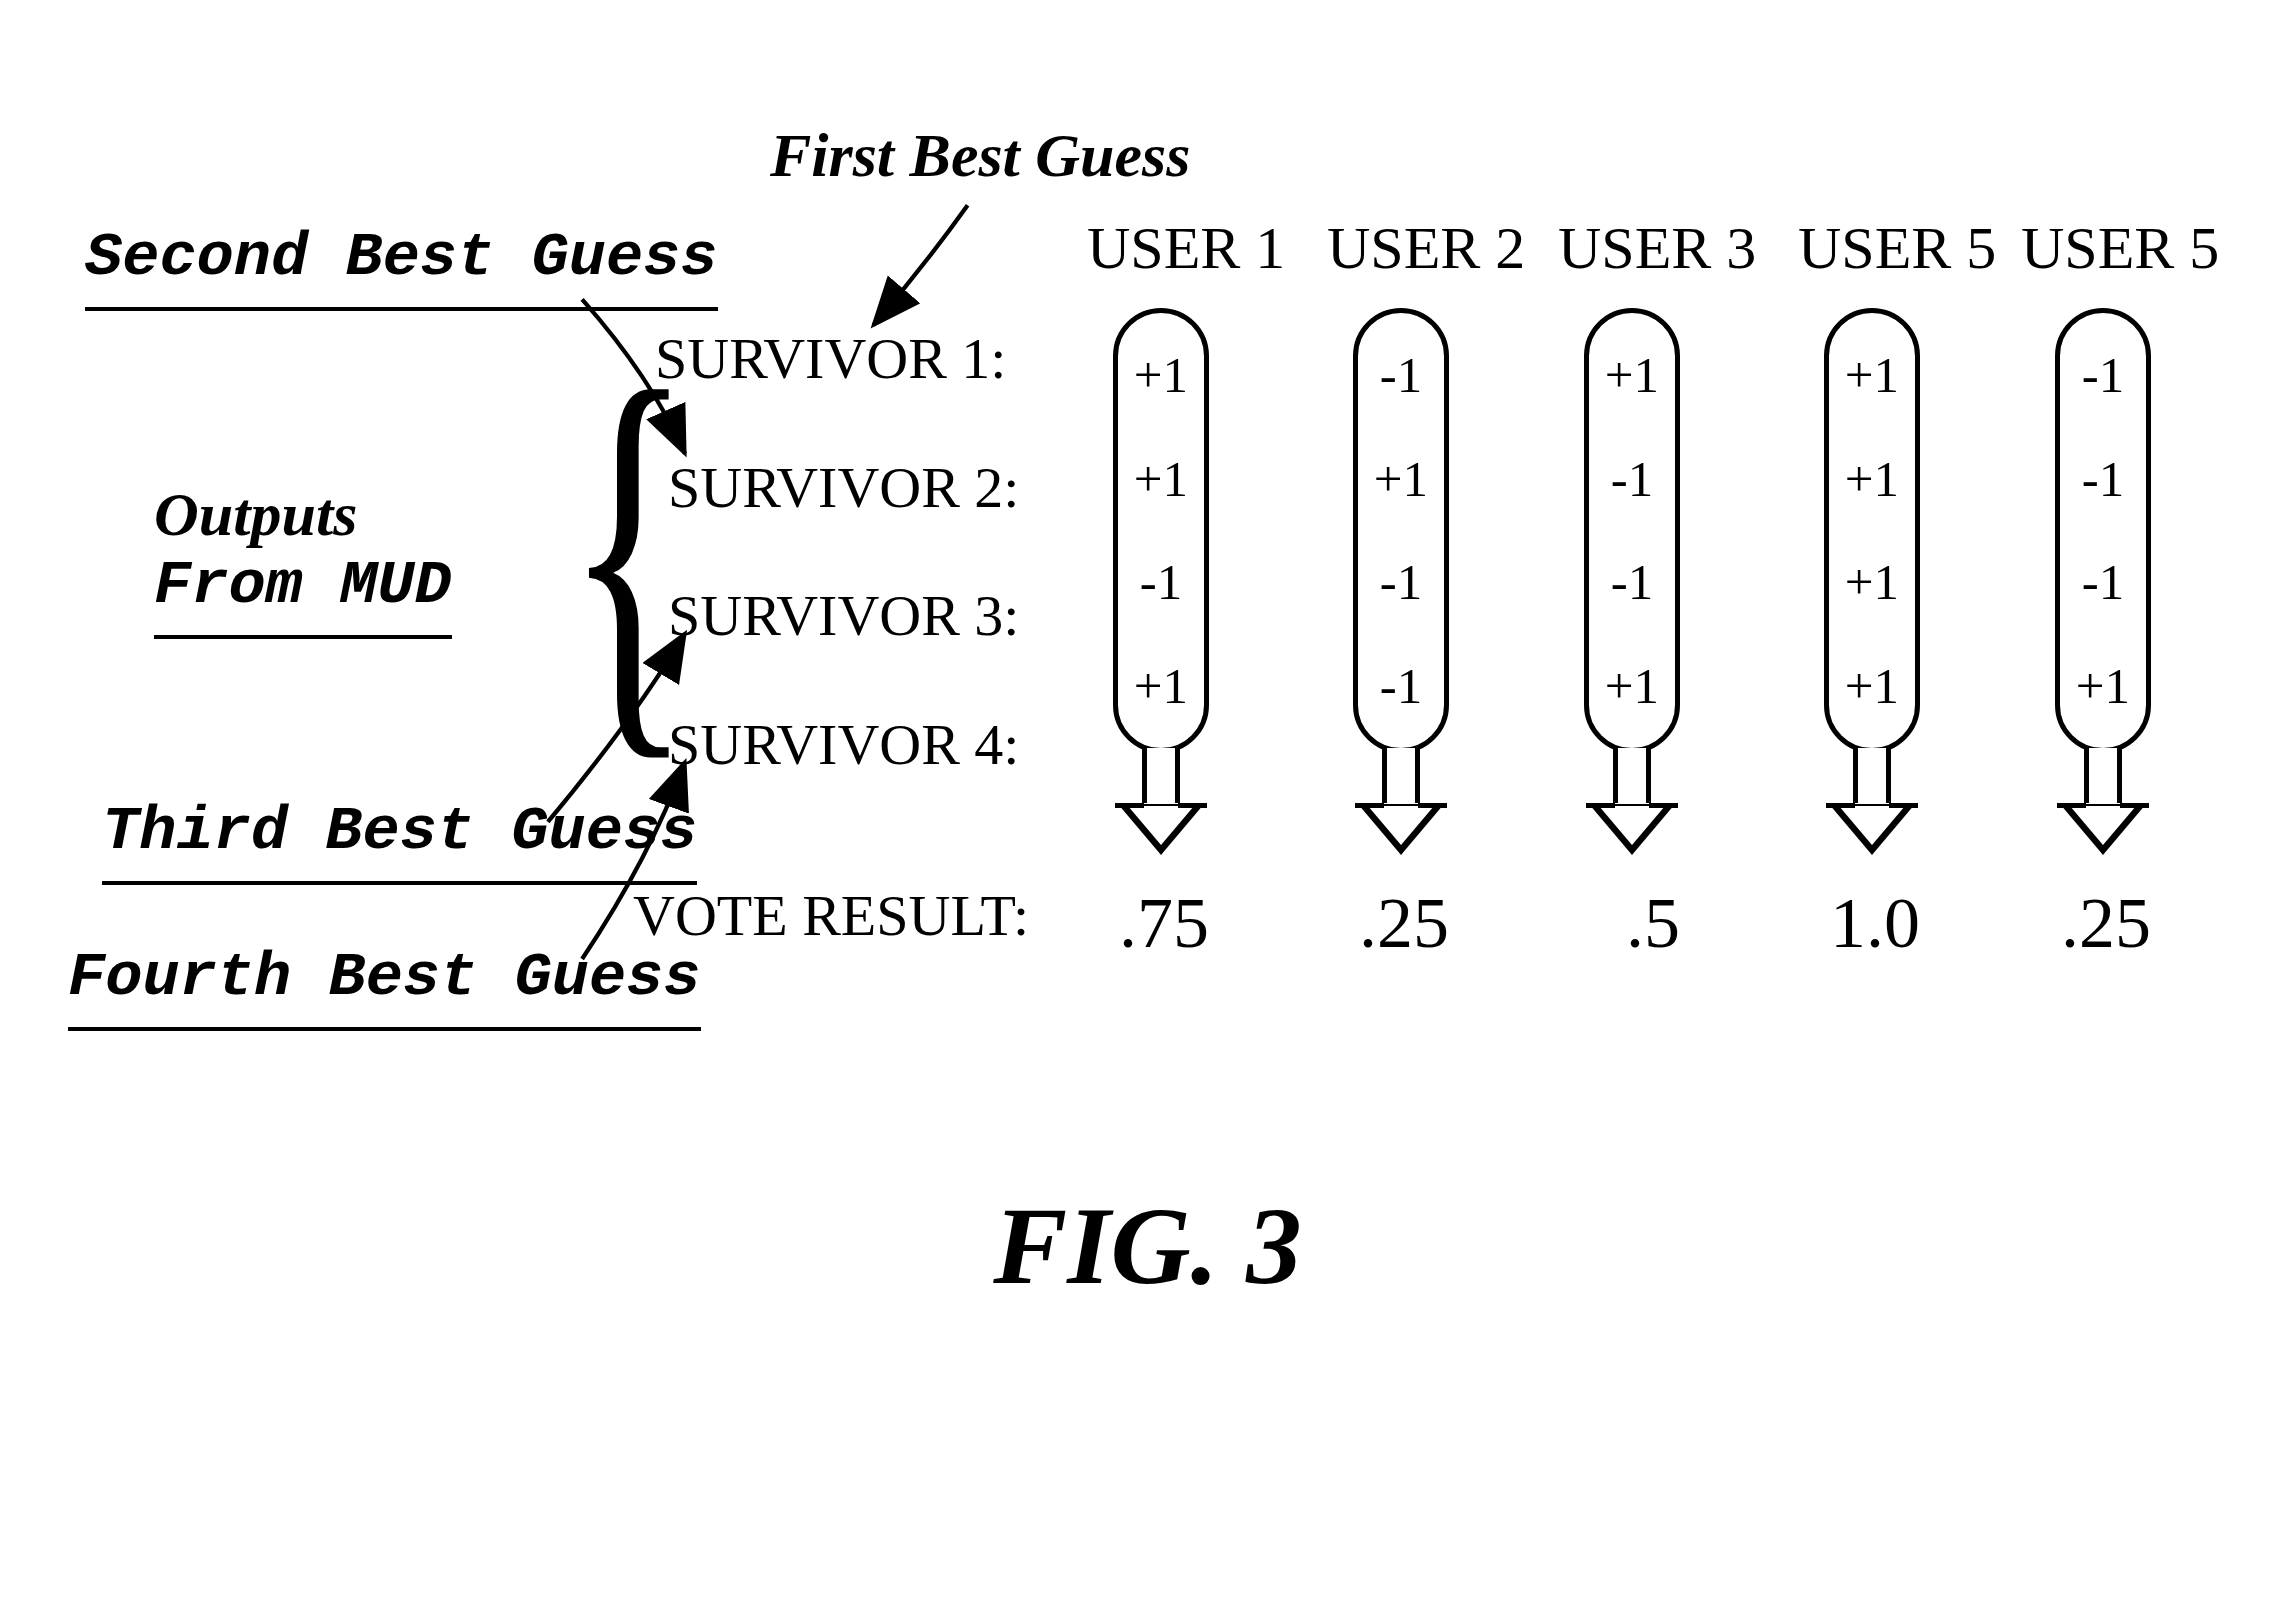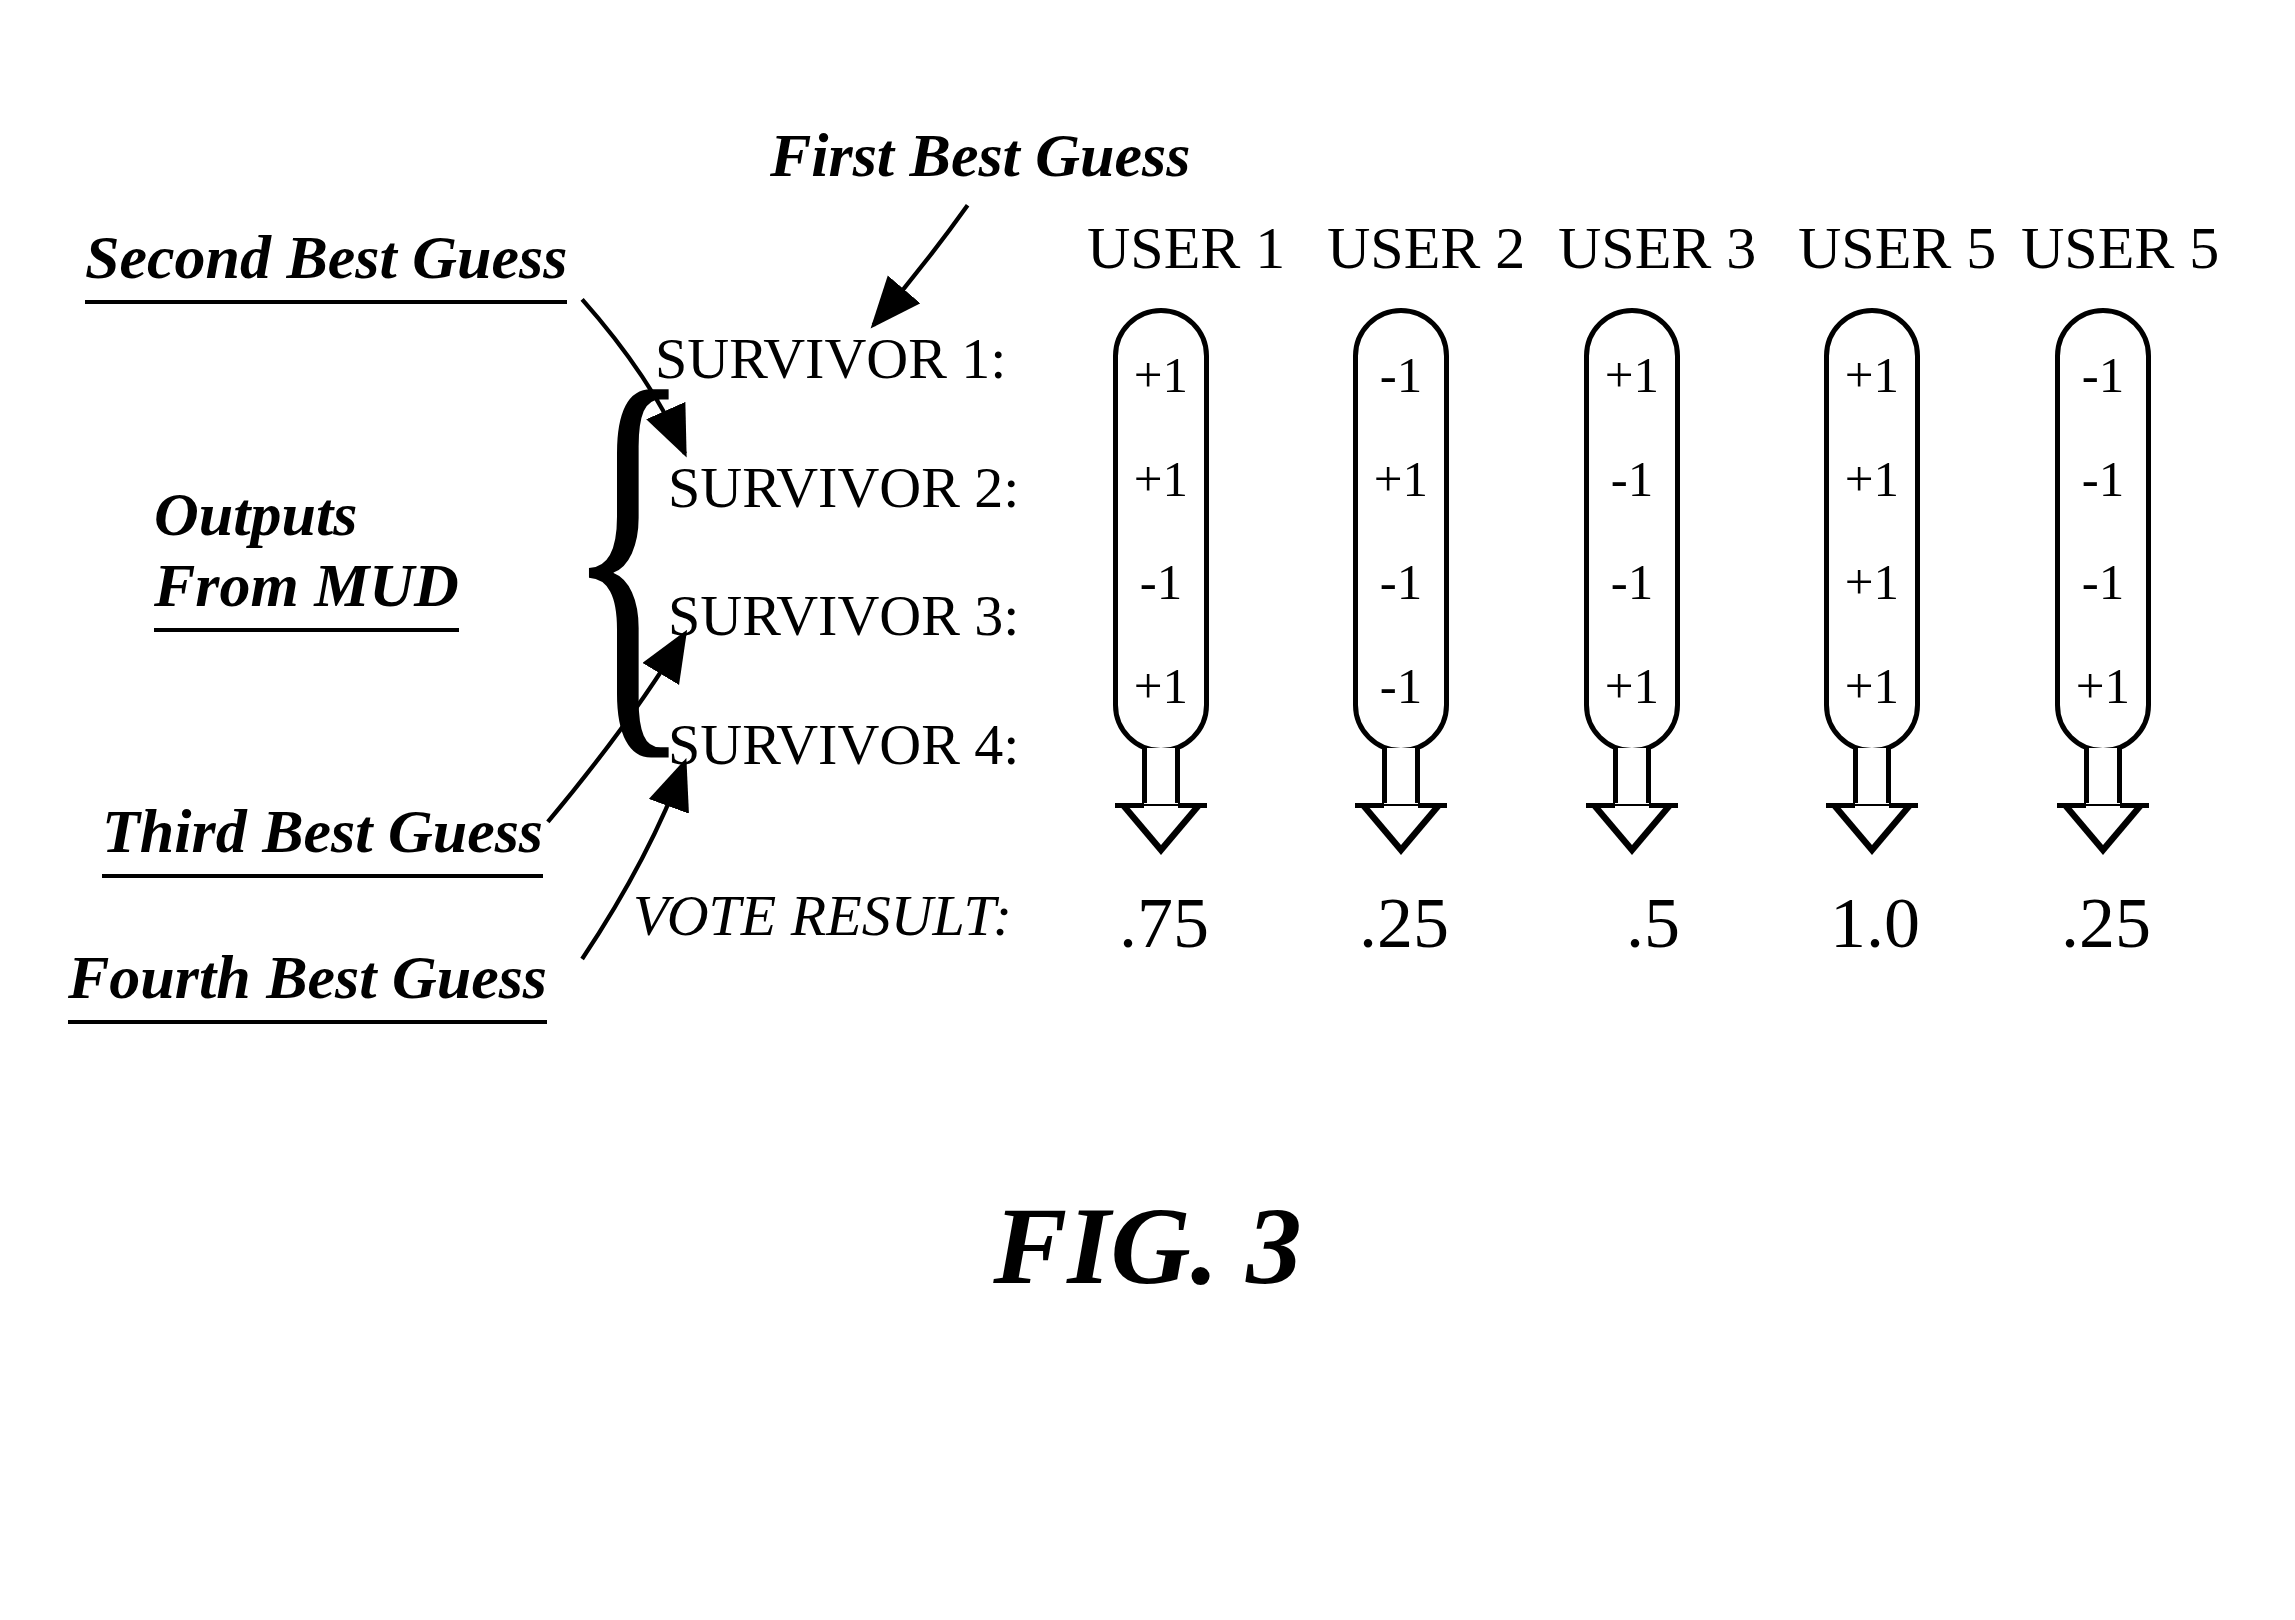--- a/index.html
+++ b/index.html
@@ -17,35 +17,35 @@
     height: 1518px;
   }
   .abs { position: absolute; }
   .italic-bold {
     font-style: italic;
     font-weight: bold;
     font-size: 62px;
   }
   .underline {
     border-bottom: 4.3px solid black;
-    padding-bottom: 7px;
+    padding-bottom: 14px;
     display: inline-block;
+    font-family: Liberation Mono, monospace;
   }
   .user-header {
     font-size: 60px;
     font-weight: normal;
   }
   .survivor-label {
     font-size: 58px;
     font-weight: normal;
   }
   .vote-label {
     font-size: 58px;
     font-weight: normal;
-    font-style: italic;
   }
   .vote-value {
     font-size: 72px;
     font-weight: normal;
     text-align: right;
   }
   .fig-caption {
     font-style: italic;
     font-weight: bold;
     font-size: 111px;

